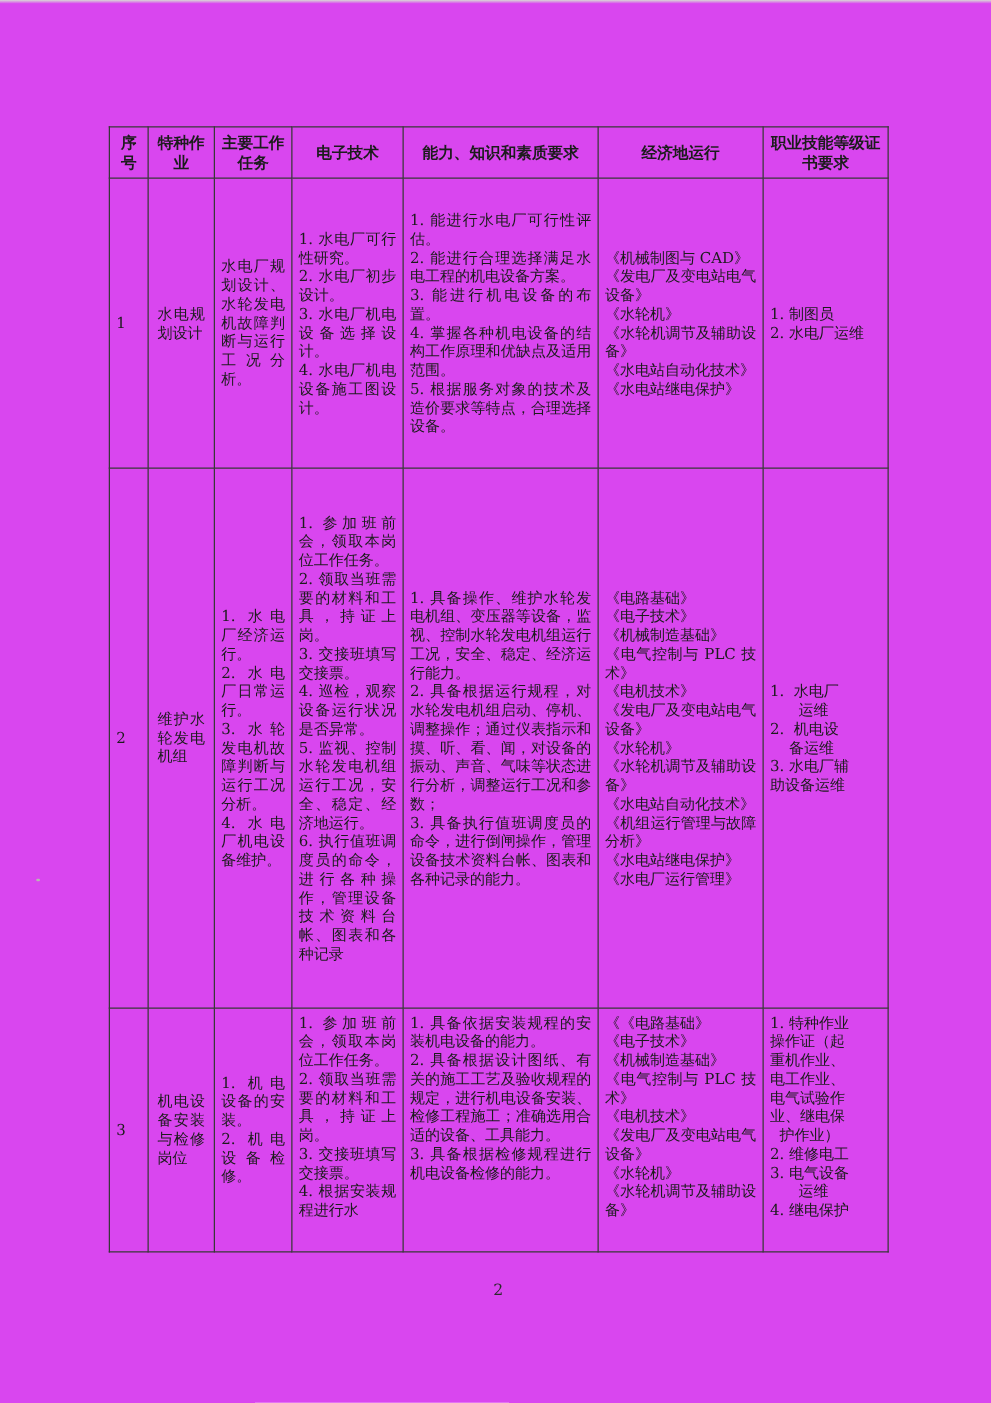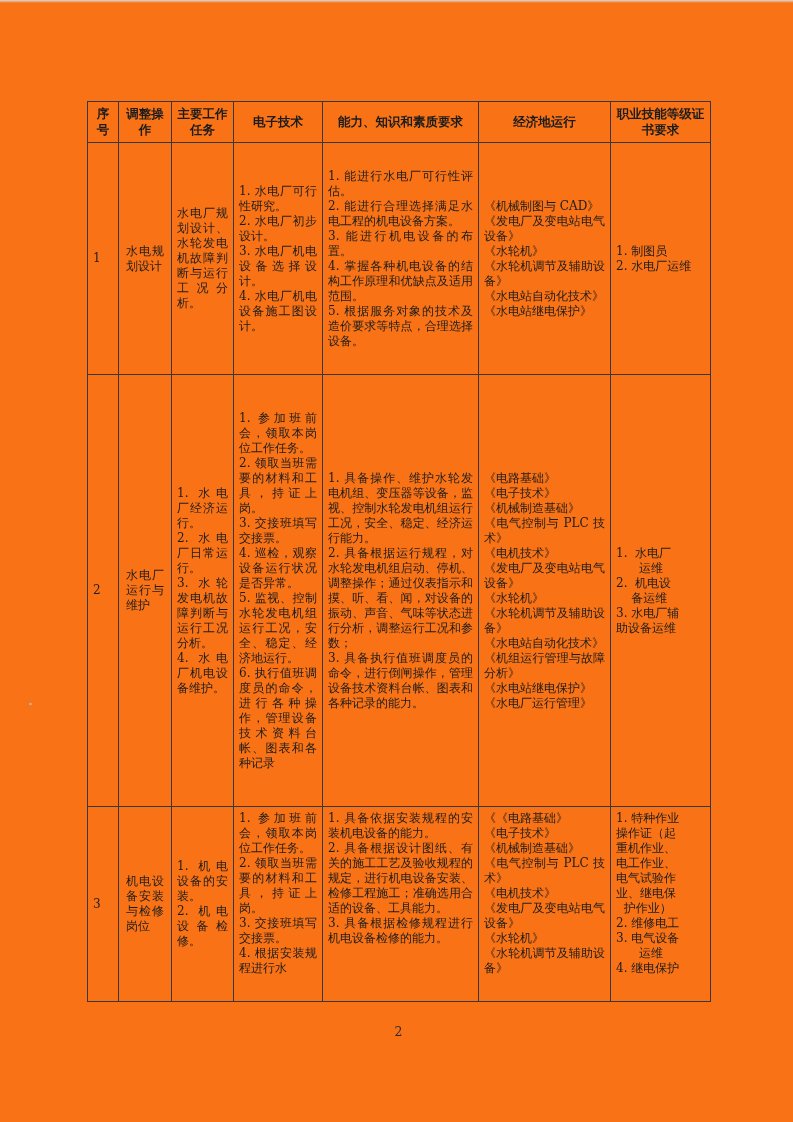--- a/index.html
+++ b/index.html
@@ -5,21 +5,21 @@
   html,body{margin:0;padding:0;}
   body{
     width:793px;height:1122px;
     background:#ffffff;
     font-family:"DejaVu Serif","Liberation Serif",serif;
     color:#1c1c1c;
     -webkit-font-smoothing:antialiased;
   }
   .page{
     position:relative;width:793px;height:1122px;overflow:hidden;
-    background:#f97316;
+    background:#d946ef;
   }
   .scan-top-edge{
     position:absolute;left:0;top:0;width:793px;height:3px;
     background:linear-gradient(#d9d8d5,rgba(255,255,255,0));
   }
   .scan-speck{
     position:absolute;left:29px;top:703px;width:3px;height:2px;
     background:#b9b7b2;border-radius:1px;
   }
   table.doc-table{
@@ -75,21 +75,21 @@
       <col style="width:53px">
       <col style="width:62px">
       <col style="width:89px">
       <col style="width:156px">
       <col style="width:132px">
       <col style="width:100px">
     </colgroup>
     <tbody>
       <tr class="r-head">
         <th>序号</th>
-        <th>调整操作</th>
+        <th>特种作业</th>
         <th>主要工作任务</th>
         <th>电子技术</th>
         <th>能力、知识和素质要求</th>
         <th>经济地运行</th>
         <th>职业技能等级证书要求</th>
       </tr>
 
       <tr class="r1">
         <td class="c-no">
             <div class="cell-text">1</div>
@@ -125,21 +125,21 @@
             <div class="cell-text">1. 制图员
 2. 水电厂运维</div>
           </td>
       </tr>
 
       <tr class="r2">
         <td class="c-no">
             <div class="cell-text">2</div>
           </td>
         <td class="c-pos">
-            <div class="cell-text">水电厂运行与维护</div>
+            <div class="cell-text">维护水轮发电机组</div>
           </td>
         <td class="c-task">
             <div class="cell-text">1. 水电厂经济运行。
 2. 水电厂日常运行。
 3. 水轮发电机故障判断与运行工况分析。
 4. 水电厂机电设备维护。</div>
           </td>
         <td>
             <div class="cell-text">1. 参加班前会，领取本岗位工作任务。
 2. 领取当班需要的材料和工具，持证上岗。

